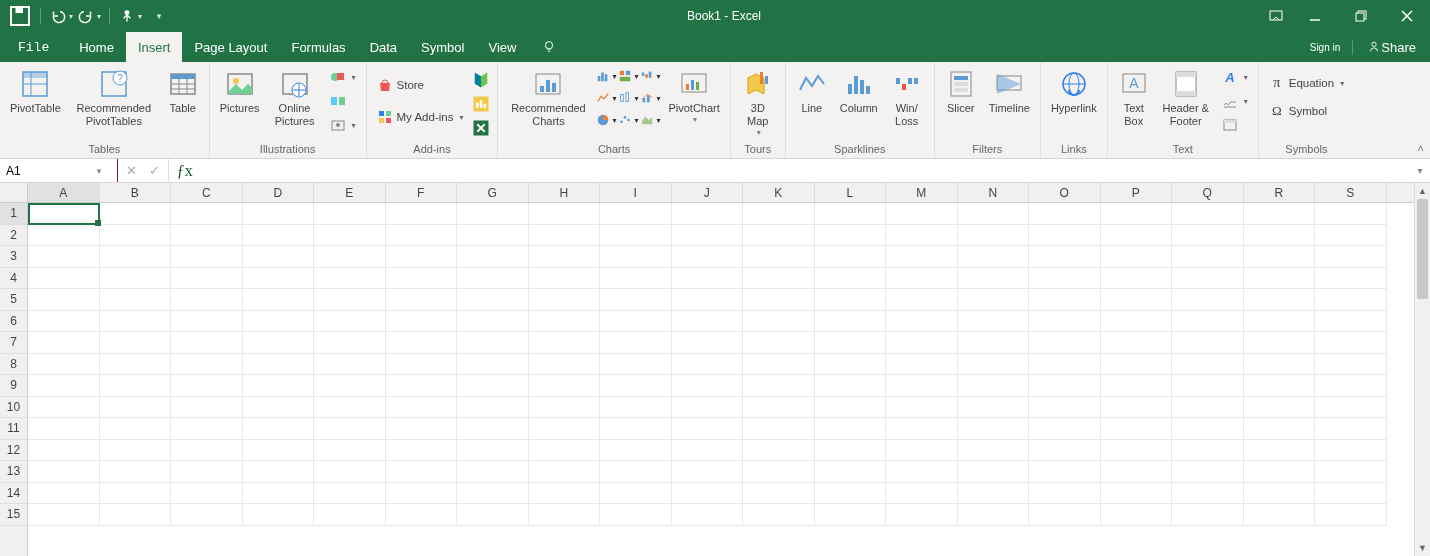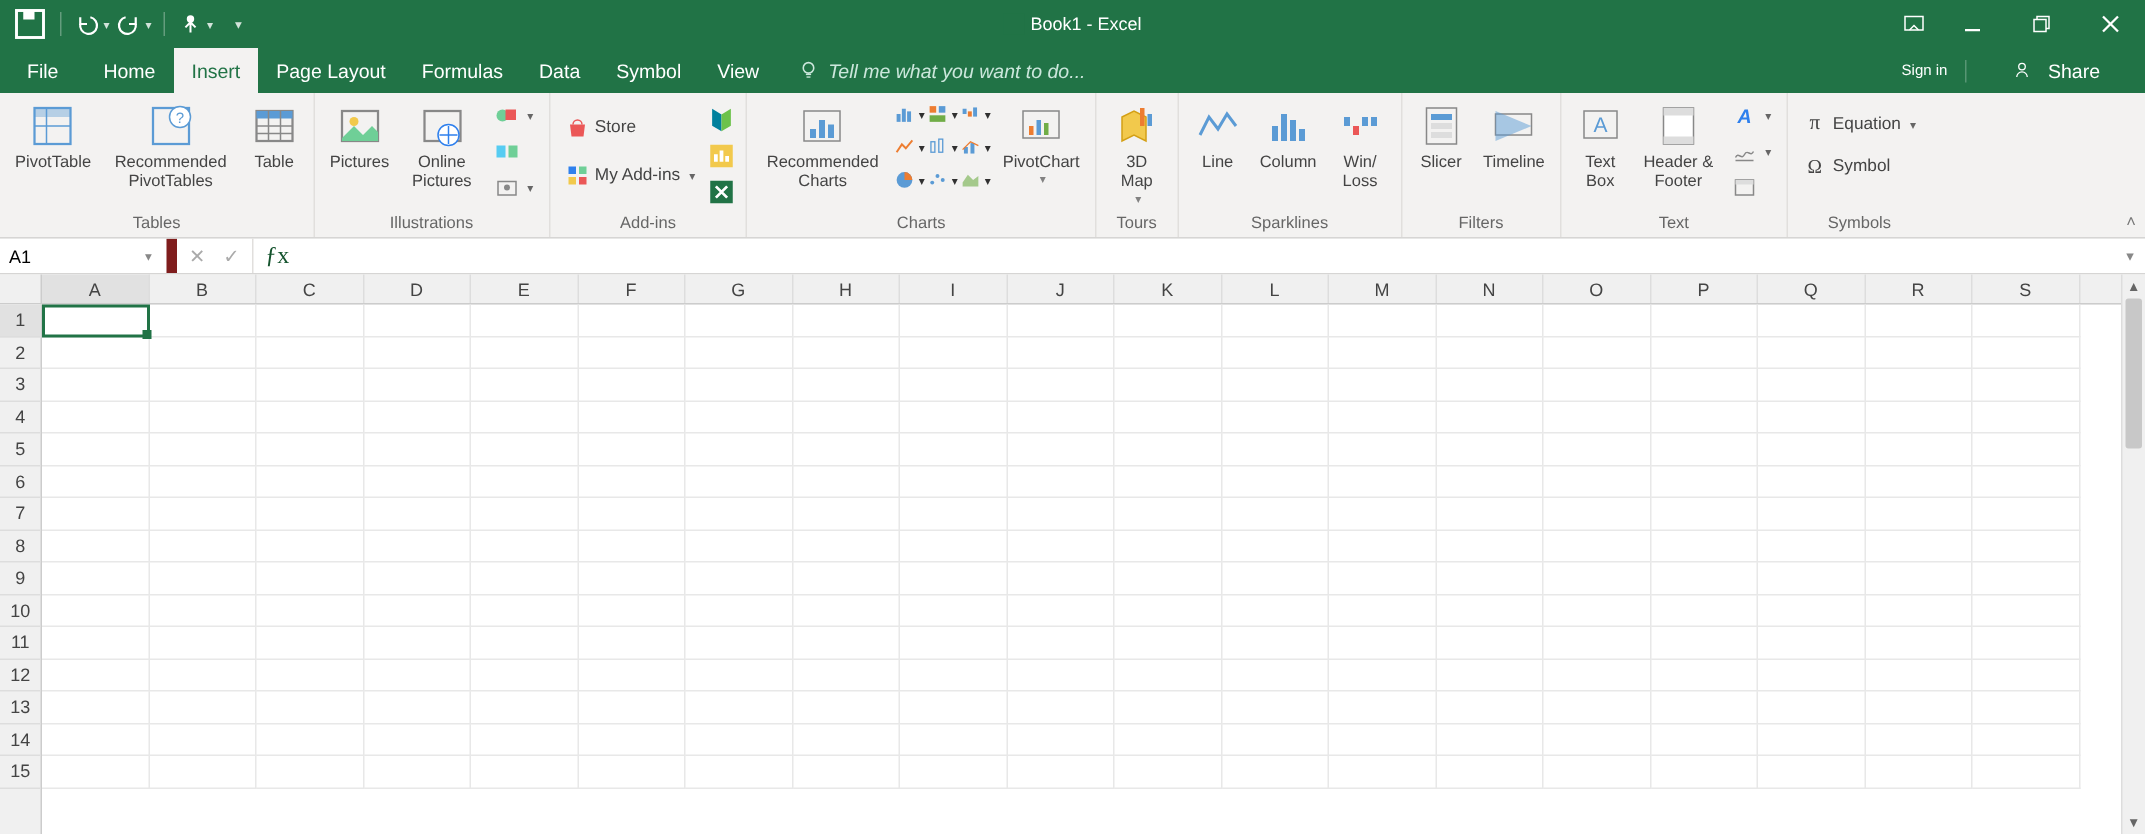--- a/index.html
+++ b/index.html
@@ -9,42 +9,42 @@
 .qat .qbtn { width: 24px; height: 24px; display: flex; align-items: center; justify-content: center; cursor: pointer; }
 .qat .sep { width: 1px; height: 16px; background: rgba(255,255,255,.3); margin: 0 4px; }
 .caret { font-size: 8px; opacity: .8; margin-left: 2px; }
 .title-center { position: absolute; left: 50%; transform: translateX(-50%); display:flex; align-items:center; gap:4px; }
 .win-controls { margin-left: auto; display: flex; align-items: center; }
 .win-controls .wbtn { width: 46px; height: 32px; display: flex; align-items: center; justify-content: center; cursor: pointer; font-size: 14px; }
 .win-controls .touchmode { width:32px; }
 .tabsbar { height: 30px; background: #217346; display: flex; align-items: stretch; color: #fff; }
 .tab { padding: 0 12px; display: flex; align-items: center; font-size: 13px; cursor: pointer; }
 .tab.active { background: #f3f2f1; color: #217346; }
-.tab.file { padding-left: 18px; padding-right:18px; }
+.tab.file { padding-left: 18px; padding-right:18px;font-family:Liberation Mono, monospace; }
 .tellme { display: flex; align-items: center; gap: 6px; padding-left: 14px; flex:1; }
 .tellme input { background: transparent; border: none; color: #cce7dc; font-size: 13px; width: 260px; outline: none; }
 .tellme input::placeholder { color: #cce7dc; font-style: italic; }
 .right-tabs { display: flex; align-items: center; margin-left: auto; }
 .signin { padding: 0 12px; font-size: 10px; cursor: pointer; display:flex; align-items:center;}
-.share { padding: 0 30px; font-size: 13px; cursor: pointer; display:flex; align-items:center; gap:10px; border-left:1px solid rgba(255,255,255,.25);}
+.share { padding: 0 14px; font-size: 13px; cursor: pointer; display:flex; align-items:center; gap:0; border-left:1px solid rgba(255,255,255,.25);}
 .ribbon { height: 97px; background: #f3f2f1; border-bottom: 1px solid #d6d5d4; display: flex; position: relative; }
 .group { border-right: 1px solid #e1dfdd; display: flex; flex-direction: column; align-items: center; padding: 2px 6px 0 6px; }
 .group-body { flex: 1; display: flex; align-items: flex-start; gap: 4px; padding-top: 2px; }
 .group-label { font-size: 11px; color: #666; padding: 2px 0 3px 0; text-align:center; width:100%; position:relative;}
 .bigbtn { display: flex; flex-direction: column; align-items: center; justify-content: flex-start; font-size: 11px; color: #444; cursor: pointer; padding: 2px 4px; text-align:center; line-height:1.2; }
 .bigbtn .ic { width: 32px; height: 32px; margin-bottom: 2px; display:flex; align-items:center; justify-content:center; }
 .bigbtn .ic svg { width:32px; height:32px; }
 .smallstack { display: flex; flex-direction: column; gap: 2px; }
 .smallbtn { display: flex; align-items: center; gap: 4px; font-size: 11.5px; color: #444; cursor: pointer; padding: 2px 4px; height: 22px; }
 .smallbtn .sic { width: 16px; height: 16px; display:flex; align-items:center; justify-content:center; }
 .minirow { display:flex; gap:2px; }
 .mini { width:20px; height:20px; cursor:pointer; display:flex; align-items:center; justify-content:center; }
 .collapse-ribbon { position:absolute; right:6px; bottom:4px; font-size:11px; color:#777; cursor:pointer; }
 .fbar { height: 24px; border-bottom: 1px solid #d6d5d4; display: flex; align-items: stretch; background:#fff; }
-.namebox { width: 118px; border-right: 7px solid #7f1d1d; display:flex; align-items:center; }
+.namebox { width: 118px; border-right: 1px solid #7f1d1d; display:flex; align-items:center; }
 .namebox input { border:none; width:90px; padding-left:6px; font-size:12px; outline:none; }
 .namebox .dd { width:18px; text-align:center; font-size:9px; color:#888; cursor:pointer; }
 .fxctrl { display:flex; align-items:center; padding:0 8px; gap:12px; border-right:1px solid #e1dfdd; }
 .fxctrl span { font-size:13px; color:#aaa; cursor:pointer; }
 .fxlabel { font-family: "Cambria Math", serif; color:#14532d; padding:0 8px; display:flex; align-items:center;}
 .fxinput { flex:1; display:flex; align-items:center; }
 .fxinput input { border:none; width:100%; font-size:12px; outline:none; padding-left:4px; }
 .fxexpand { width:20px; display:flex; align-items:center; justify-content:center; color:#888; font-size:10px; cursor:pointer;}
 .gridwrap { position: relative; height: calc(556px - 32px - 30px - 97px - 24px); display:flex; }
 .corner { width: 28px; height: 20px; background: #f0f0f0; border-right:1px solid #ccc; border-bottom:1px solid #ccc; position:absolute; top:0; left:0; }
@@ -144,21 +144,20 @@
   <div class="tab">Formulas</div>
   <div class="tab">Data</div>
   <div class="tab">Symbol</div>
   <div class="tab">View</div>
   <div class="tellme">
     <svg width="14" height="14" viewBox="0 0 16 16">
         <circle cx="8" cy="6" r="4" fill="none" stroke="#cce7dc" stroke-width="1.2"></circle>
         <line x1="6" y1="11" x2="10" y2="11" stroke="#cce7dc"></line>
         <line x1="6.5" y1="13" x2="9.5" y2="13" stroke="#cce7dc"></line>
       </svg>
-    <input type="text" placeholder="Tell me what you want to do..." style="">
   </div>
   <div class="right-tabs">
     <div class="signin">Sign in</div>
     <div class="share">
       <svg width="14" height="14" viewBox="0 0 16 16">
           <circle cx="8" cy="5" r="2.5" fill="none" stroke="#fff"></circle>
           <path d="M4 13 A4 4 0 0 1 12 13" fill="none" stroke="#fff"></path>
         </svg>
       <span>Share</span>
     </div>
@@ -485,20 +484,36 @@
               <rect x="4" y="8" width="24" height="14" fill="none" stroke="#888"></rect>
               <path d="M4 6 L28 16 L4 26 Z" fill="#5b9bd5" opacity=".5"></path>
             </svg>
           </div>
         <span>Timeline</span>
       </div>
     </div>
     <div class="group-label">Filters</div>
   </div>
 
+  <div class="group">
+    <div class="group-body">
+      <div class="bigbtn">
+        <div class="ic">
+            <svg viewBox="0 0 32 32">
+              <circle cx="16" cy="16" r="11" fill="none" stroke="#2f80ed" stroke-width="1.5"></circle>
+              <ellipse cx="16" cy="16" rx="5" ry="11" fill="none" stroke="#2f80ed"></ellipse>
+              <line x1="5" y1="16" x2="27" y2="16" stroke="#2f80ed"></line>
+              <path d="M11 22 A5 5 0 0 0 21 22" fill="none" stroke="#2f80ed" stroke-width="2"></path>
+            </svg>
+          </div>
+        <span>Hyperlink</span>
+      </div>
+    </div>
+    <div class="group-label">Links</div>
+  </div>
 
   <div class="group">
     <div class="group-body">
       <div class="bigbtn">
         <div class="ic">
             <svg viewBox="0 0 32 32">
               <rect x="5" y="6" width="22" height="18" fill="none" stroke="#888"></rect>
               <text x="16" y="20" font-size="14" text-anchor="middle" fill="#5b9bd5">A</text>
             </svg>
           </div>

